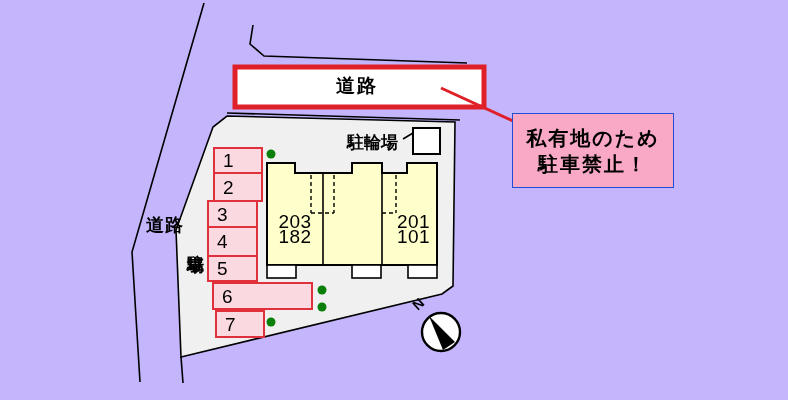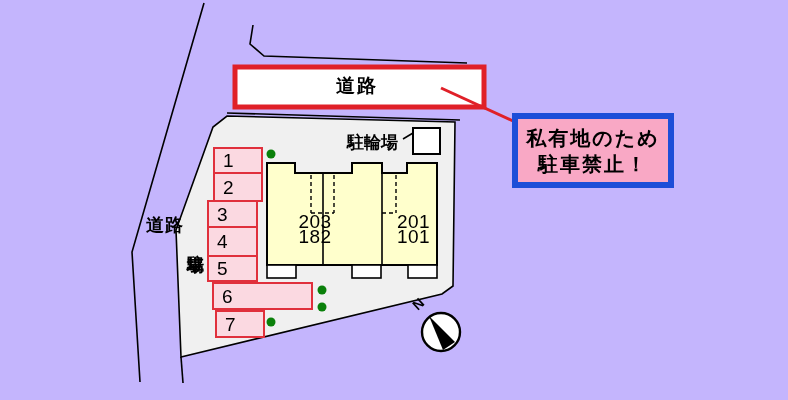--- a/index.html
+++ b/index.html
@@ -34,21 +34,21 @@
   .unit-label{
     top:214px;text-align:center;font-size:19px;line-height:15px;letter-spacing:0.5px;
   }
   
   .bike-label{
     left:336px;top:131px;width:62px;text-align:right;font-size:17px;letter-spacing:0px;
   }
   
   .warning{
     left:512px;top:113px;width:162px;height:75px;box-sizing:border-box;
-    background:#f9a8c5;border:6px solid #1d4ed8;
+    background:#f9a8c5;border:1px solid #1d4ed8;
     display:flex;flex-direction:column;justify-content:center;align-items:center;
     font-size:20px;line-height:26px;letter-spacing:2px;text-align:center;
   }
   
   .north-label{
     left:413px;top:296px;font-size:14px;font-weight:bold;
     transform:rotate(-42deg);
   }
 </style>
 </head>
@@ -116,21 +116,21 @@
   <div class="abs stall" style="left:207px;top:255px;width:51px;height:27px;">
       <span>5</span>
     </div>
   <div class="abs stall" style="left:212px;top:282px;width:101px;height:28px;">
       <span>6</span>
     </div>
   <div class="abs stall" style="left:215px;top:310px;width:50px;height:28px;">
       <span>7</span>
     </div>
 
-  <div class="abs unit-label" style="left:267px;width:56px;padding-left:20px;">
+  <div class="abs unit-label" style="left:267px;width:56px;">
     <div>203</div>
     <div>182</div>
   </div>
   <div class="abs unit-label" style="left:382px;width:63px;">
     <div>201</div>
     <div>101</div>
   </div>
 
   <div class="abs jp bike-label">駐輪場</div>
 

